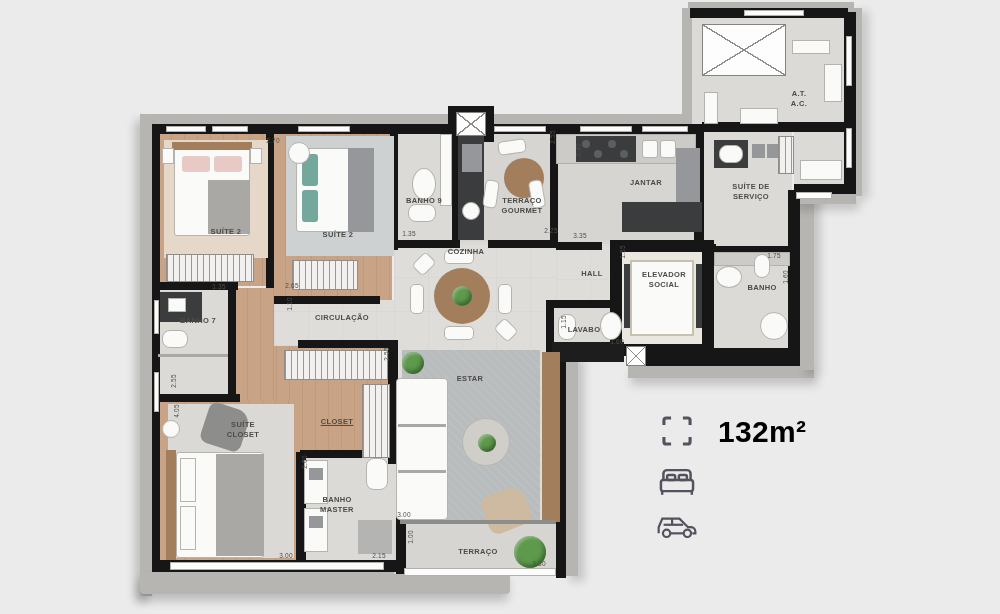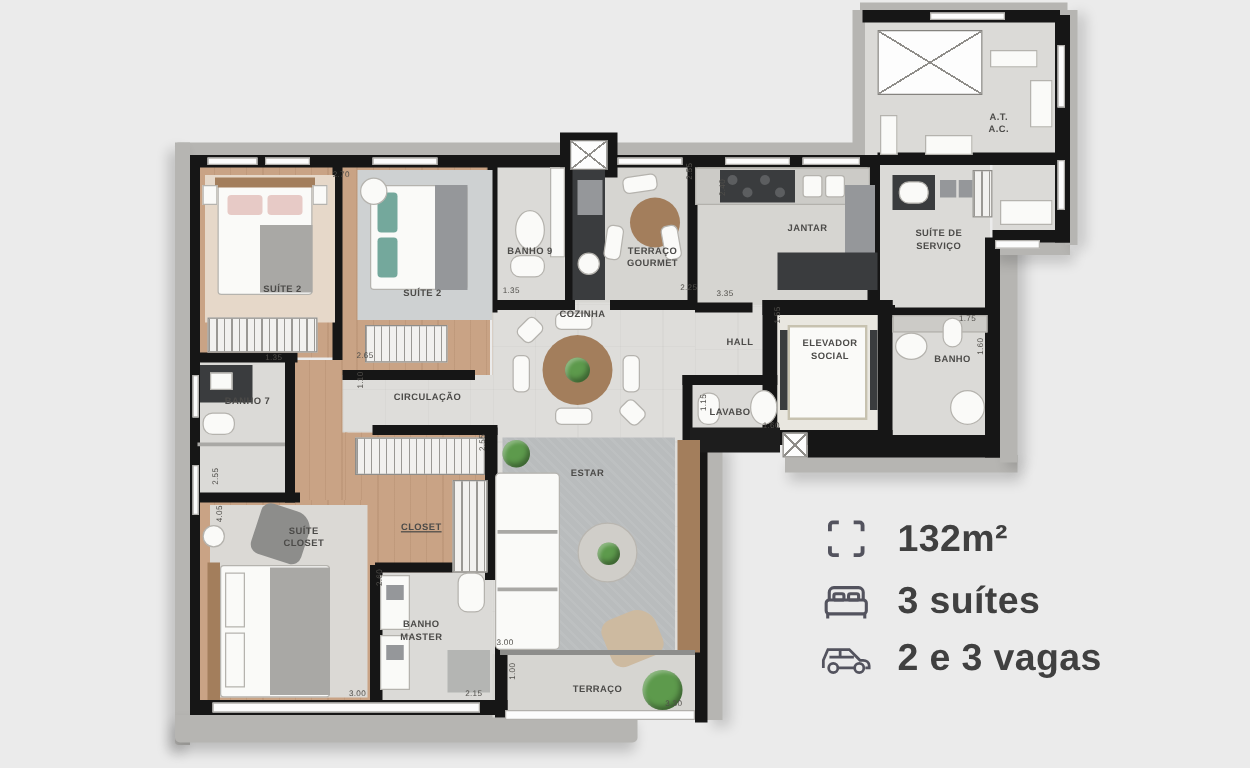--- a/index.html
+++ b/index.html
@@ -34,21 +34,21 @@
                          linear-gradient(to bottom right,transparent calc(50% - .7px),#8f8d89 calc(50% - .7px) calc(50% + .7px),transparent calc(50% + .7px));}
   .dot{background:#5c5e60;border-radius:50%;}
   .lbl{position:absolute;transform:translate(-50%,-50%);font:700 7.5px/1.35 "Liberation Sans",sans-serif;
        color:#4c4b49;letter-spacing:.35px;text-align:center;white-space:pre-line;pointer-events:none;}
   .dim{position:absolute;transform:translate(-50%,-50%);font:400 6.5px/1 "Liberation Sans",sans-serif;
        color:#514f4b;letter-spacing:.2px;pointer-events:none;}
   .dim.rot{transform:translate(-50%,-50%) rotate(-90deg);}
   .legend{position:absolute;left:654px;top:412px;display:flex;flex-direction:column;gap:11px;}
   .legend-row{display:flex;align-items:center;gap:18px;}
   .licon{width:46px;display:flex;justify-content:center;align-items:center;}
-  .ltext{font:700 30px/1.1 "Liberation Sans",sans-serif;color:#404040;letter-spacing:.3px;}
+  .ltext{font:700 30px/1.1 "Liberation Sans",sans-serif;color:#000000;letter-spacing:.3px;}
 </style>
 </head>
 <body>
 
 <div class="stage">
 
   <div class="plan abs" id="plan" style="left:0;top:0;width:1000px;height:614px;">
       <div class="abs slab" style="left: 140px; top: 114px; width: 566px; height: 10px;"></div>
       <div class="abs slab" style="left: 140px; top: 114px; width: 12px; height: 482px; box-shadow: rgba(0, 0, 0, 0.2) -5px 6px 10px; border-radius: 3px 0px 0px 3px;"></div>
       <div class="abs slab" style="left: 140px; top: 572px; width: 370px; height: 22px; box-shadow: rgba(0, 0, 0, 0.2) -2px 7px 10px; border-radius: 0px 0px 4px 4px;"></div>
@@ -299,29 +299,27 @@
     <div class="legend-row">
       <span class="licon">
         <svg viewBox="0 0 34 30" width="42" height="38" fill="none" stroke="#53535e" stroke-width="2">
           <path d="M6 15v-5a3 3 0 0 1 3-3h16a3 3 0 0 1 3 3v5"></path>
           <rect x="4" y="15" width="26" height="9" rx="2"></rect>
           <path d="M5 24v3M29 24v3"></path>
           <rect x="9" y="11" width="6.5" height="4" rx="1.2"></rect>
           <rect x="18.5" y="11" width="6.5" height="4" rx="1.2"></rect>
         </svg>
       </span>
-      <span class="ltext">3 suítes</span>
     </div>
     <div class="legend-row">
       <span class="licon">
         <svg viewBox="0 0 36 26" width="44" height="32" fill="none" stroke="#53535e" stroke-width="1.8">
           <path d="M3 19v-5l3-7h14l7 7h2c2.2 0 4 1.5 4 3.5V19h-2.5"></path>
           <circle cx="9.5" cy="19" r="3"></circle>
             <circle cx="26.5" cy="19" r="3"></circle>
           <path d="M12.5 19h11"></path>
             <path d="M7 12h16"></path>
             <path d="M14 7v5"></path>
         </svg>
       </span>
-      <span class="ltext">2 e 3 vagas</span>
     </div>
   </div>
 </div>
 
 </body></html>

